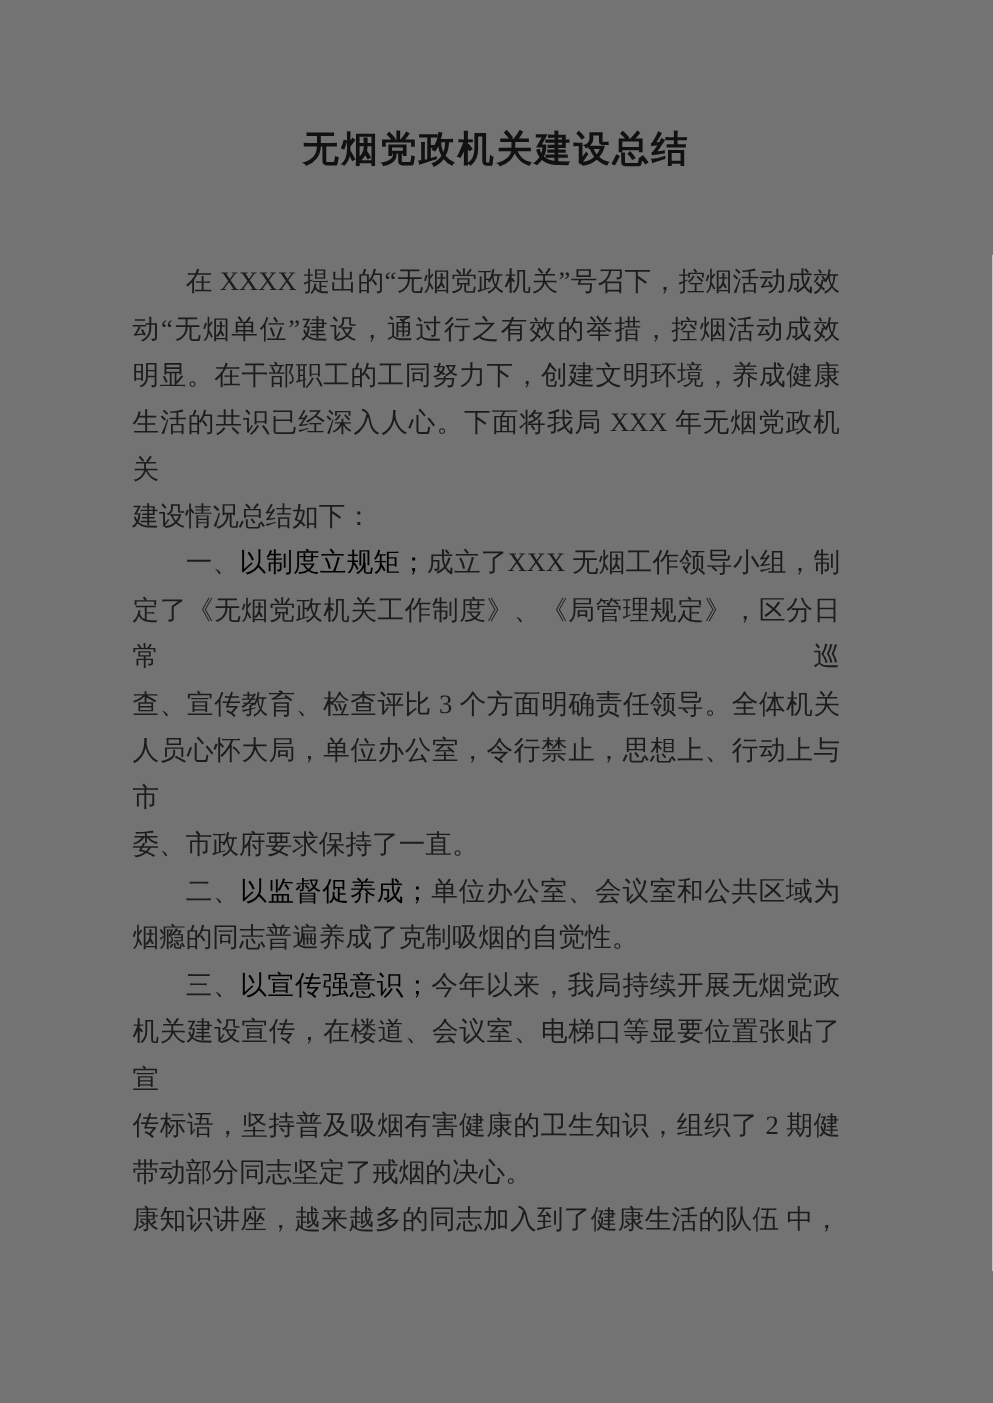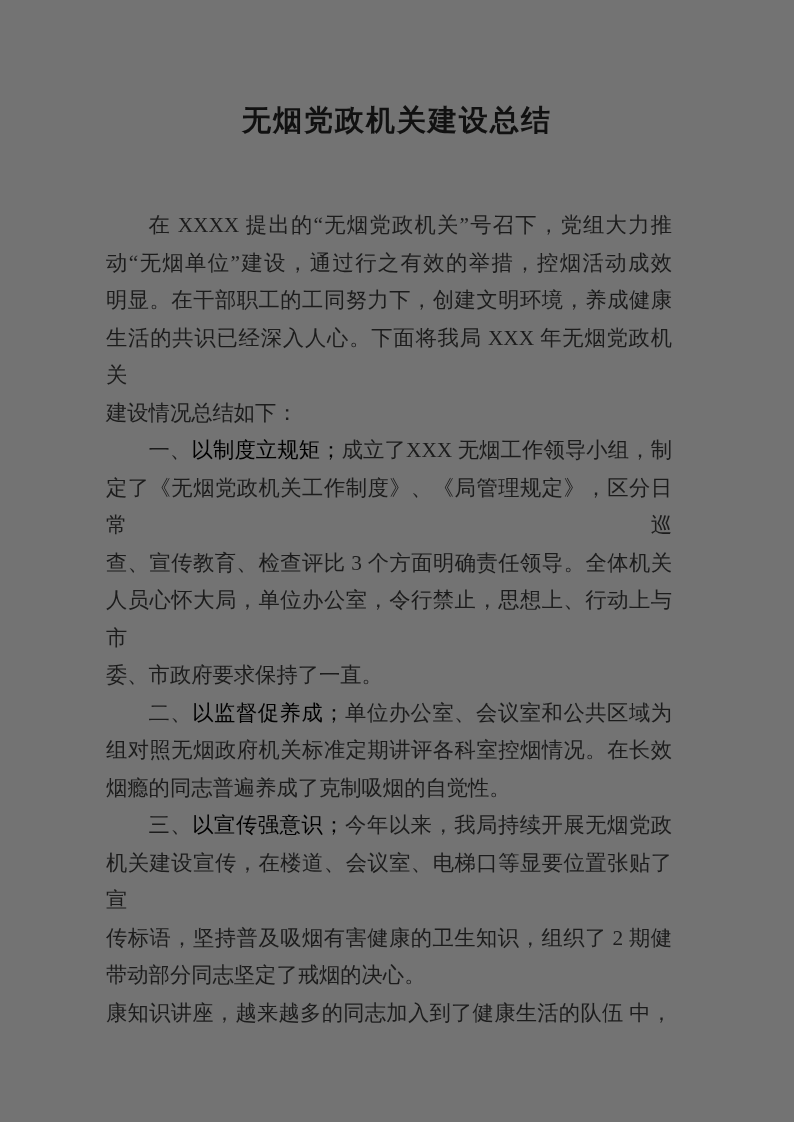--- a/index.html
+++ b/index.html
@@ -55,36 +55,35 @@
     color: #000000;
   }
 </style>
 </head>
 <body>
 
 <div class="page">
   <div class="doc-title">无烟党政机关建设总结</div>
   <div class="doc-body">
       <div class="paragraph">
-        <div class="line indent"><span class="seg">在 XXXX 提出的“无烟党政机关”号召下，党组大力推</span></div>
+        <div class="line indent"><span class="seg">在 XXXX 提出的“无烟党政机关”号召下，控烟活动成效</span></div>
         <div class="line"><span class="seg">动“无烟单位”建设，通过行之有效的举措，控烟活动成效</span></div>
         <div class="line"><span class="seg">明显。在干部职工的工同努力下，创建文明环境，养成健康</span></div>
         <div class="line"><span class="seg">生活的共识已经深入人心。下面将我局 XXX 年无烟党政机关</span></div>
         <div class="line last"><span class="seg">建设情况总结如下：</span></div>
       </div>
       <div class="paragraph">
         <div class="line indent"><span class="seg">一、</span><span class="seg bold">以制度立规矩；</span><span class="seg">成立了XXX 无烟工作领导小组，制</span></div>
         <div class="line"><span class="seg">定了《无烟党政机关工作制度》、《局管理规定》，区分日常 巡</span></div>
         <div class="line"><span class="seg">查、宣传教育、检查评比 3 个方面明确责任领导。全体机关</span></div>
         <div class="line"><span class="seg">人员心怀大局，单位办公室，令行禁止，思想上、行动上与市</span></div>
         <div class="line last"><span class="seg">委、市政府要求保持了一直。</span></div>
       </div>
       <div class="paragraph">
         <div class="line indent"><span class="seg">二、</span><span class="seg bold">以监督促养成；</span><span class="seg">单位办公室、会议室和公共区域为</span></div>
-        <div class="line"><span class="seg">组对照无烟政府机关标准定期讲评各科室控烟情况。在长效</span></div>
         <div class="line last"><span class="seg">烟瘾的同志普遍养成了克制吸烟的自觉性。</span></div>
       </div>
       <div class="paragraph">
         <div class="line indent"><span class="seg">三、</span><span class="seg bold">以宣传强意识；</span><span class="seg">今年以来，我局持续开展无烟党政</span></div>
         <div class="line"><span class="seg">机关建设宣传，在楼道、会议室、电梯口等显要位置张贴了 宣</span></div>
         <div class="line"><span class="seg">传标语，坚持普及吸烟有害健康的卫生知识，组织了 2 期健</span></div>
         <div class="line last"><span class="seg">带动部分同志坚定了戒烟的决心。</span></div>
         <div class="line"><span class="seg">康知识讲座，越来越多的同志加入到了健康生活的队伍 中，</span></div>
       </div>
     </div>

